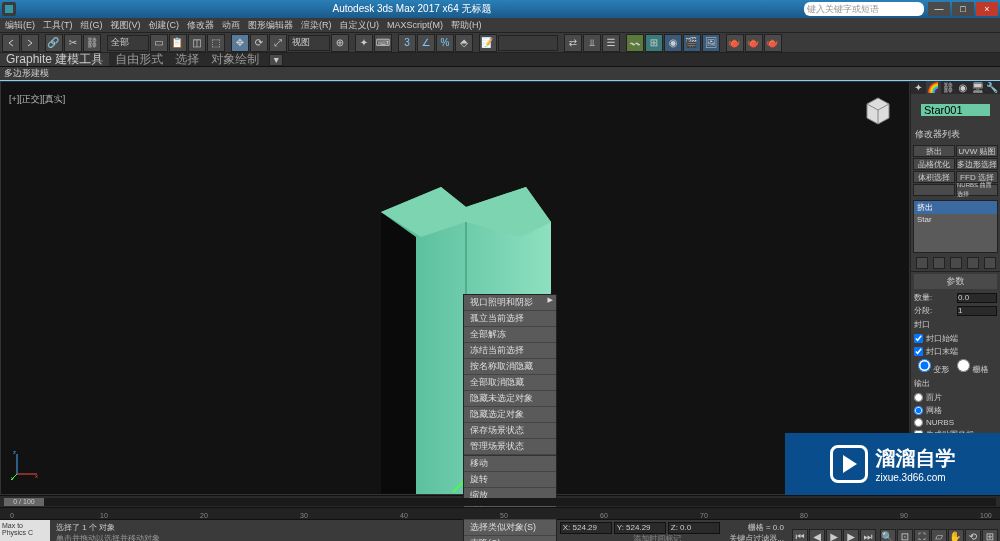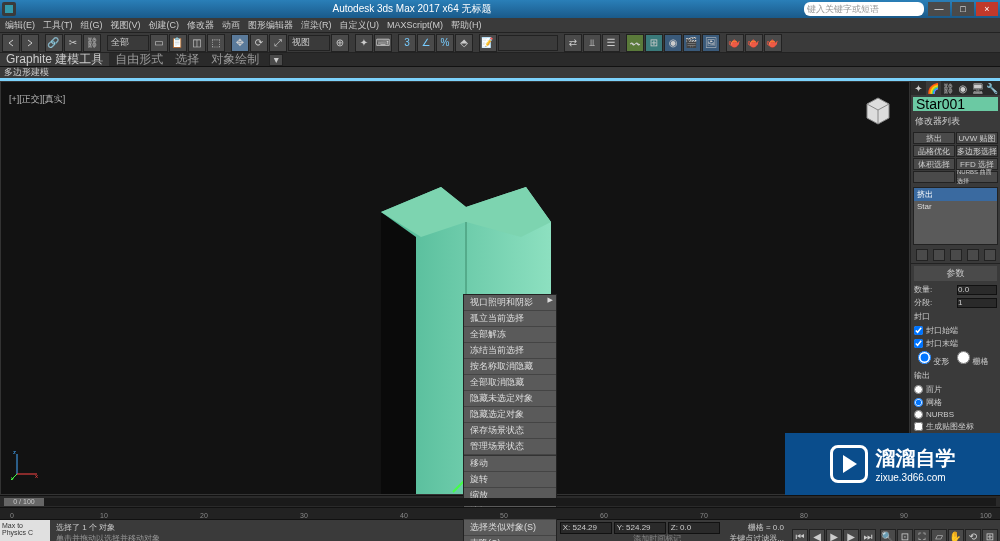--- a/index.html
+++ b/index.html
@@ -25,21 +25,21 @@
 .toolbar-row { height: 20px; background: #3a3a3a; display: flex; align-items: center; gap: 1px; padding: 0 2px; border-bottom: 1px solid #222; }
 .toolbtn { width: 18px; height: 18px; background: #4a4a4a; border: 1px solid #222; display: flex; align-items: center; justify-content: center; cursor: pointer; }
 .toolbtn.active { background: #5a7a9a; }
 .toolsep { width: 4px; }
 .dropdown { height: 16px; background: #3a3a3a; border: 1px solid #222; color: #ccc; font-size: 9px; padding: 0 3px; display: flex; align-items: center; }
 
 
 .ribbon-tabs { height: 14px; background: #2a2a2a; display: flex; align-items: center; gap: 0; border-bottom: 1px solid #111; }
 .ribbon-tab { padding: 0 6px; font-size: 12px; color: #999; height: 100%; display: flex; align-items: center; }
 .ribbon-tab.active { background: #3a3a3a; color: #ccc; }
-.ribbon-content { height: 14px; background: #3a3a3a; display: flex; align-items: center; padding: 0 4px; font-size: 9px; color: #ccc; border-bottom: 3px solid #7dd3fc; }
+.ribbon-content { height: 14px; background: #3a3a3a; display: flex; align-items: center; padding: 0 4px; font-size: 9px; color: #ccc; border-bottom: 1px solid #7dd3fc; }
 
 
 .main { display: flex; height: 414px; }
 .viewport-area { flex: 1; background: #121212; position: relative; border: 1px solid #333; }
 .viewport-label { position: absolute; top: 11px; left: 8px; font-size: 9px; color: #bbb; }
 .viewport-3d { position: absolute; inset: 0; overflow: hidden; }
 .star-obj { position: absolute; left: 360px; top: 100px; }
 .viewcube { position: absolute; top: 8px; right: 12px; width: 38px; height: 38px; }
 .axis-gizmo { position: absolute; bottom: 14px; left: 10px; width: 30px; height: 30px; }
 .people-icons { position: absolute; bottom: 18px; right: 16px; display: flex; gap: 4px; }
@@ -53,21 +53,21 @@
 .submenu { position: absolute; left: 535px; top: 386px; background: #5a5a5a; border: 1px solid #222; }
 .submenu .mi { padding: 1px 8px; font-size: 9px; color: #ddd; white-space: nowrap; cursor: pointer; }
 .submenu .mi.hl { background: #3a6aa0; color: #fff; }
 .submenu-box { border: 2px solid #e53935; }
 
 
 .rightpanel { width: 90px; background: #3a3a3a; border-left: 1px solid #222; display: flex; flex-direction: column; }
 .rp-tabs { height: 14px; background: #2a2a2a; display: flex; }
 .rp-tab { flex: 1; display: flex; align-items: center; justify-content: center; }
 .rp-tab.active { background: #3a3a3a; }
-.rp-name { height: 14px; background: #6bc9a3; color: #000; font-size: 14px; display: flex; align-items: center; padding: 0 3px; margin: 2px; }
+.rp-name { height: 14px; background: #6bc9a3; color: #000; font-size: 11px; display: flex; align-items: center; padding: 0 3px; margin: 10px; }
 .rp-droplabel { font-size: 9px; color: #ccc; padding: 2px 4px; }
 .rp-grid { display: flex; flex-wrap: wrap; gap: 1px; padding: 2px; }
 .rp-gbtn { width: 42px; height: 12px; background: #4a4a4a; border: 1px solid #222; font-size: 8px; display: flex; align-items: center; justify-content: center; cursor: pointer; }
 .rp-list { margin: 2px; border: 1px solid #222; background: #5a5a5a; height: 58px; }
 .rp-list .li { font-size: 8px; padding: 1px 3px; color: #ddd; }
 .rp-list .li.sel { background: #3a6aa0; color: #fff; }
 .rp-btnrow { display: flex; justify-content: space-around; padding: 2px; }
 .rp-smallbtn { width: 12px; height: 12px; background: #4a4a4a; border: 1px solid #222; cursor: pointer; }
 .rp-rollout { border-top: 1px solid #222; padding: 2px 3px; }
 .rp-rollout .header { font-size: 9px; text-align: center; background: #4a4a4a; padding: 1px; margin-bottom: 2px; }

